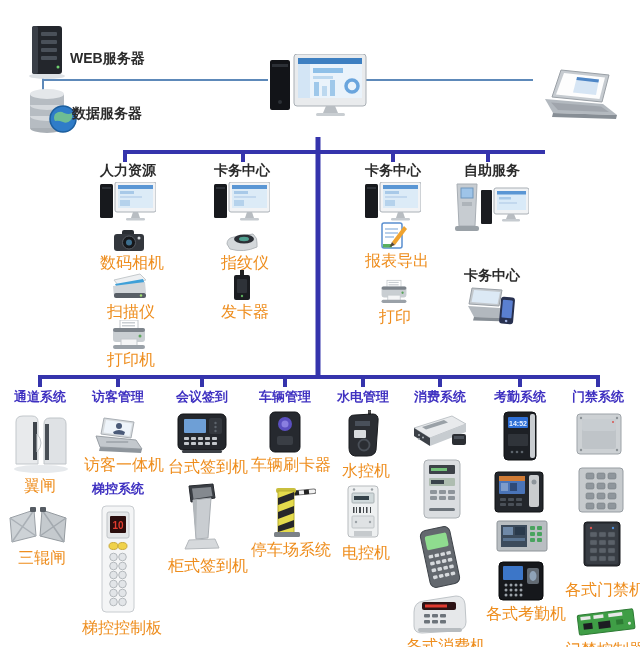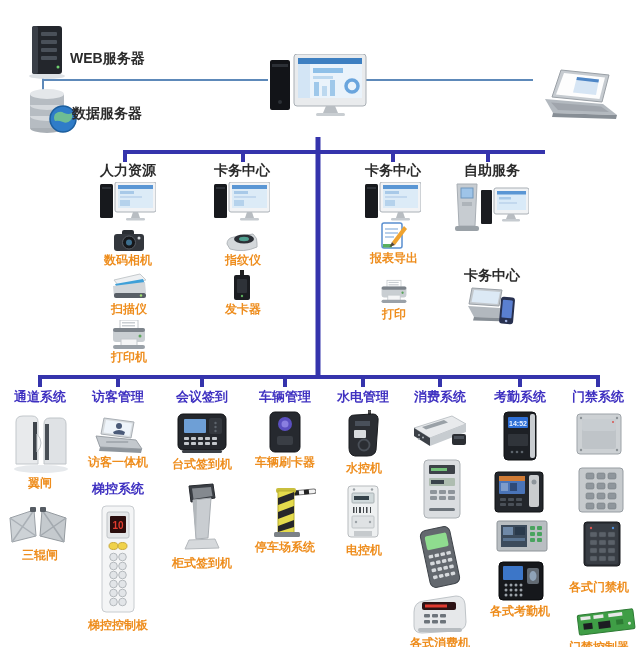--- a/index.html
+++ b/index.html
@@ -2,21 +2,21 @@
 <html style="--bus-line: #3534ac; --thin-line: #5d89b9; --header-blue: #3f31c1; --label-orange: #ee8d1d; --text-dark: #2b2b2b;"><head>
 <meta charset="utf-8">
 <style>
   html,body{margin:0;padding:0;background:#fff;}
   .stage{position:relative;width:640px;height:629px;background:#fff;overflow:hidden;
          font-family:"Liberation Sans","DejaVu Sans",sans-serif;margin-top:20px;}
   .abs{position:absolute;}
   svg{display:block;}
   .lbl{position:absolute;text-align:center;line-height:1.1;white-space:nowrap;}
   .t-dark{color:var(--text-dark);font-size:14px;font-weight:600;}
-  .t-orange{color:var(--label-orange);font-size:12px;font-weight:700;}
+  .t-orange{color:var(--label-orange);font-size:16px;font-weight:400;}
   .t-blue{color:var(--header-blue);font-size:13px;font-weight:700;}
   .left{text-align:left;}
 </style>
 </head>
 <body>
 
 <div class="stage">
 
   <svg class="abs" style="left:0;top:0" width="640" height="647">
     <g stroke="var(--thin-line)" stroke-width="2" fill="none">

